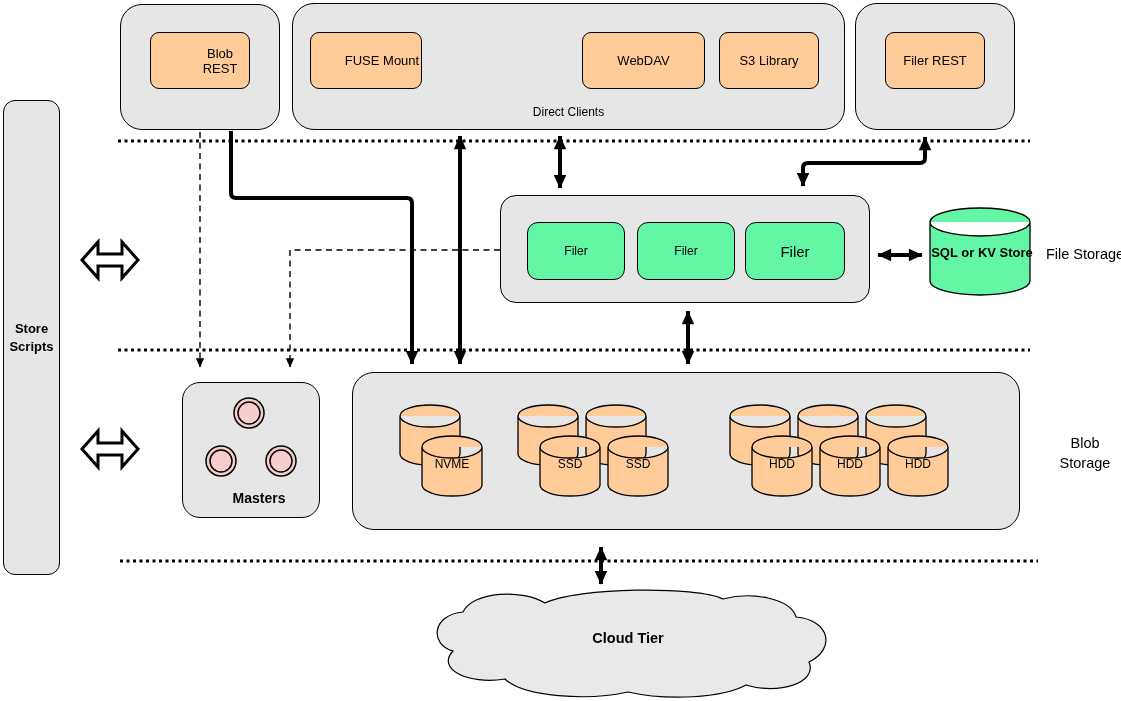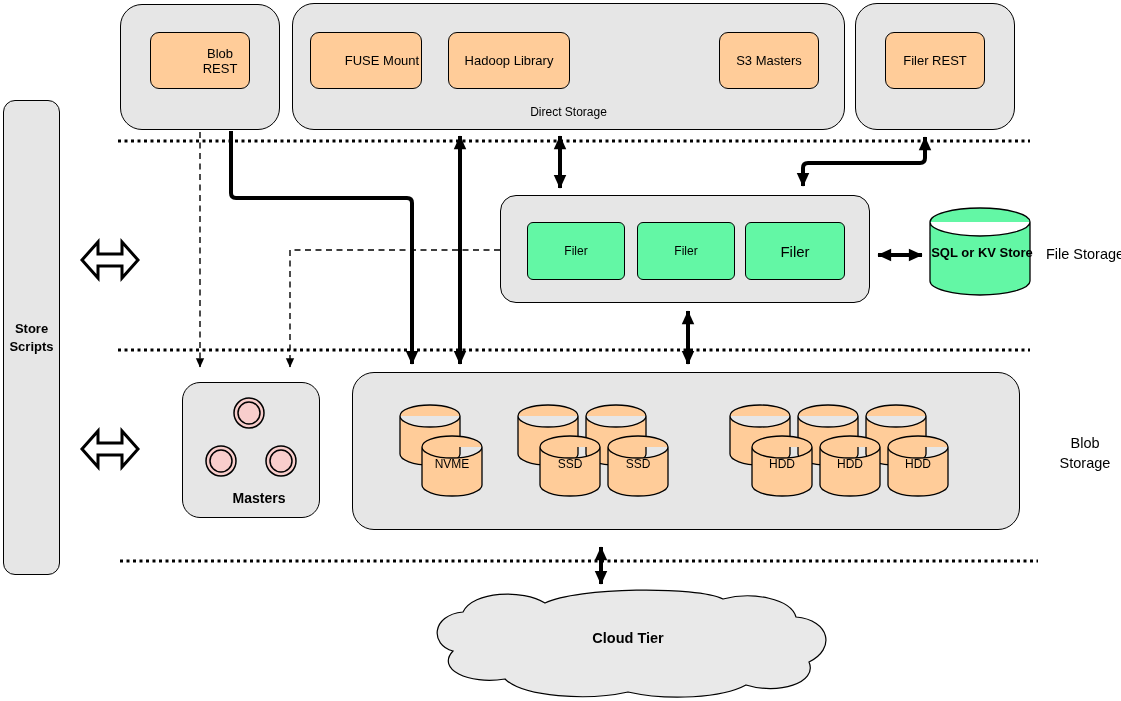--- a/index.html
+++ b/index.html
@@ -14,21 +14,21 @@
   .group{
     position:absolute; background:var(--container);
     border:1.3px solid #000; border-radius:22px; box-sizing:border-box;
   }
   .node{
     position:absolute; background:var(--orange);
     border:1.3px solid #000; border-radius:9px; box-sizing:border-box;
     display:flex; align-items:center; justify-content:center;
     font-size:13px; text-align:center;
   }
-  .filer-node{ background:var(--green); border-radius:6px; font-size:12px; }
+  .filer-node{ background:var(--green); border-radius:11px; font-size:12px; }
   .lbl{
     position:absolute; display:flex; align-items:center; justify-content:center;
     text-align:center; line-height:1.35;
   }
   .bold{ font-weight:bold; }
   #wires{ position:absolute; left:0; top:0; z-index:5; pointer-events:none; }
   .overlay{ z-index:6; }
   .cyl-o{ fill:var(--orange); stroke:#000; stroke-width:1.3; }
   .cyl-g{ fill:var(--green); stroke:#000; stroke-width:1.3; }
   .mcirc{ fill:var(--pink); stroke:#000; stroke-width:1.5; }
@@ -46,30 +46,30 @@
   <div class="group" style="left:3px; top:100px; width:57px; height:475px; border-radius:12px;">
     <div class="lbl bold" style="left:0; top:0; width:100%; height:100%; font-size:13px;">Store Scripts</div>
   </div>
 
   <div class="group" style="left:120px; top:4px; width:160px; height:126px;"></div>
   <div class="node" style="left:150px; top:32px; width:100px; height:57px;padding-left:40px;">
     <span>Blob REST</span>
   </div>
 
   <div class="group" style="left:292px; top:3px; width:553px; height:127px;">
-    <div class="lbl" style="left:0; bottom:9px; width:100%; height:16px; font-size:12px;">Direct Storage</div>
+    <div class="lbl" style="left:0; bottom:9px; width:100%; height:16px; font-size:12px;">Direct Clients</div>
   </div>
   <div class="node" style="left:310px; top:32px; width:112px; height:57px;padding-left:32px;">
     <span>FUSE Mount</span>
   </div>
-  <div class="node" style="left:448px; top:32px; width:122px; height:57px;">
-    <span>Hadoop Library</span>
+  <div class="node" style="left:582px; top:32px; width:123px; height:57px;">
+    <span>WebDAV</span>
   </div>
   <div class="node" style="left:719px; top:32px; width:100px; height:57px;">
-    <span>S3 Masters</span>
+    <span>S3 Library</span>
   </div>
 
   <div class="group" style="left:855px; top:3px; width:160px; height:127px;"></div>
   <div class="node" style="left:885px; top:32px; width:100px; height:57px;justify-content:center;">
     <span>Filer REST</span>
   </div>
 
   <div class="group" style="left:500px; top:195px; width:370px; height:108px; border-radius:16px;"></div>
   <div class="node filer-node" style="left:527px; top:222px; width:98px; height:58px;">
     <span>Filer</span>

